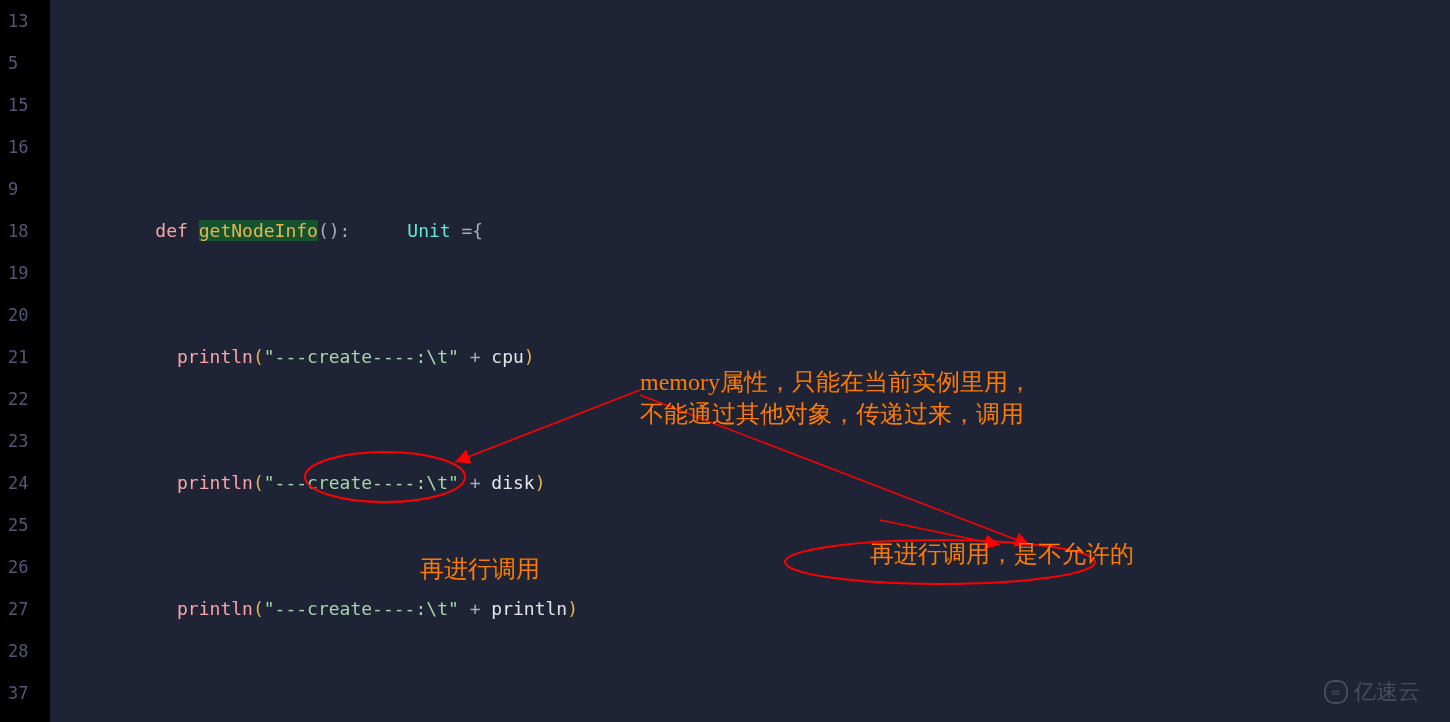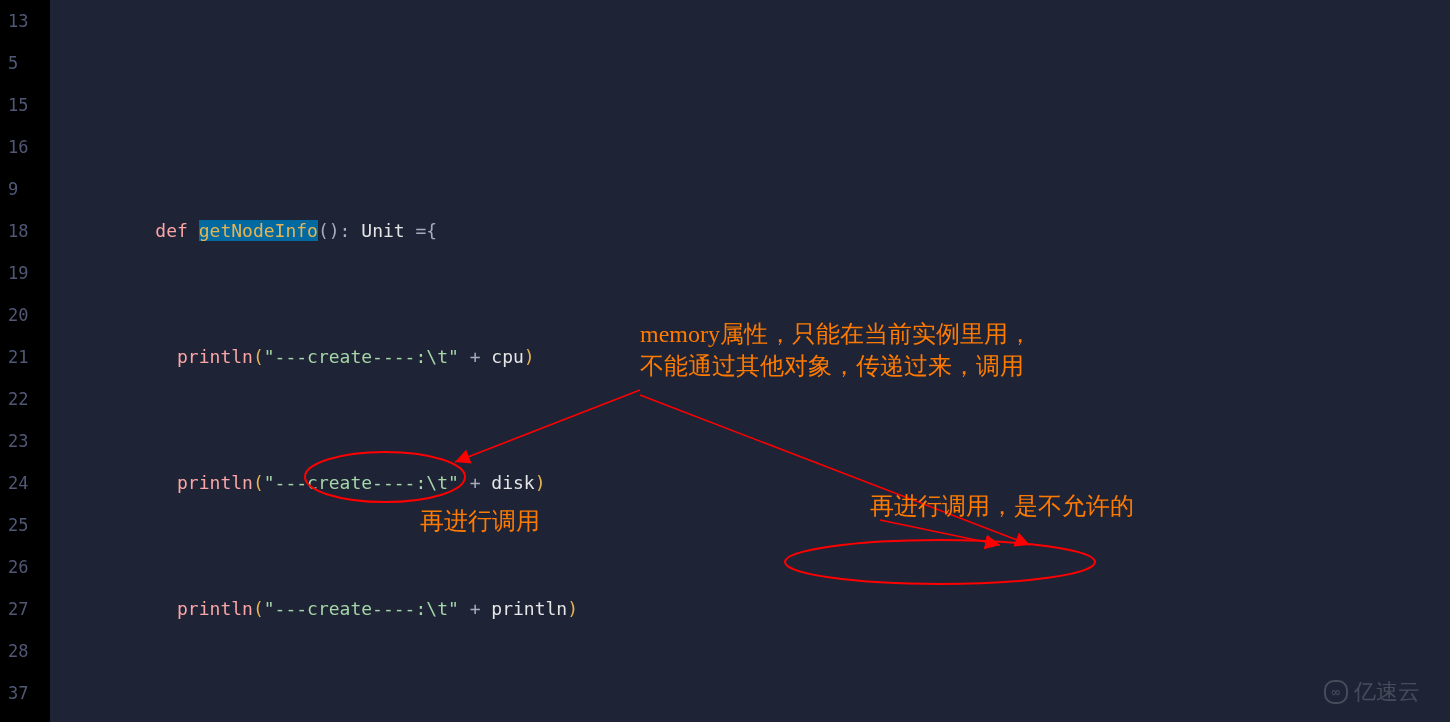--- a/index.html
+++ b/index.html
@@ -36,40 +36,41 @@
     .code {
       flex: 1;
       line-height: 42px;
       padding-left: 20px;
       white-space: pre;
       position: relative;
     }
     .line { height: 42px; }
     .kw { color: #fca5a5; }
     .fn { color: #fca5a5; margin-top: 10px; }
-    .fn-hl { color: #e6b450; background: #0369a1; }
-    .type { color: #e5e5e5; }
+    .fn-hl { color: #e6b450; background: #14532d; }
+    .type { color: #5eead4; margin-left: 46px; }
     .str { color: #a5d6a7; }
     .op { color: #aab; }
     .var { color: #e5e5e5; }
     .paren { color: #e6b450; }
     .punc { color: #aab; }
     .annotation-svg {
       position: absolute;
       top: 0; left: 0;
       width: 1450px;
       height: 722px;
       pointer-events: none;
     }
     .anno-text {
       position: absolute;
       color: #ff7b00;
       font-family: 'SimSun', serif;
       font-size: 24px;
       line-height: 32px;
+      margin-top: 48px;
     }
     .watermark {
       position: absolute;
       bottom: 15px;
       right: 30px;
       color: rgba(200,200,200,0.25);
       font-size: 22px;
       display: flex;
       align-items: center;
       gap: 6px;

